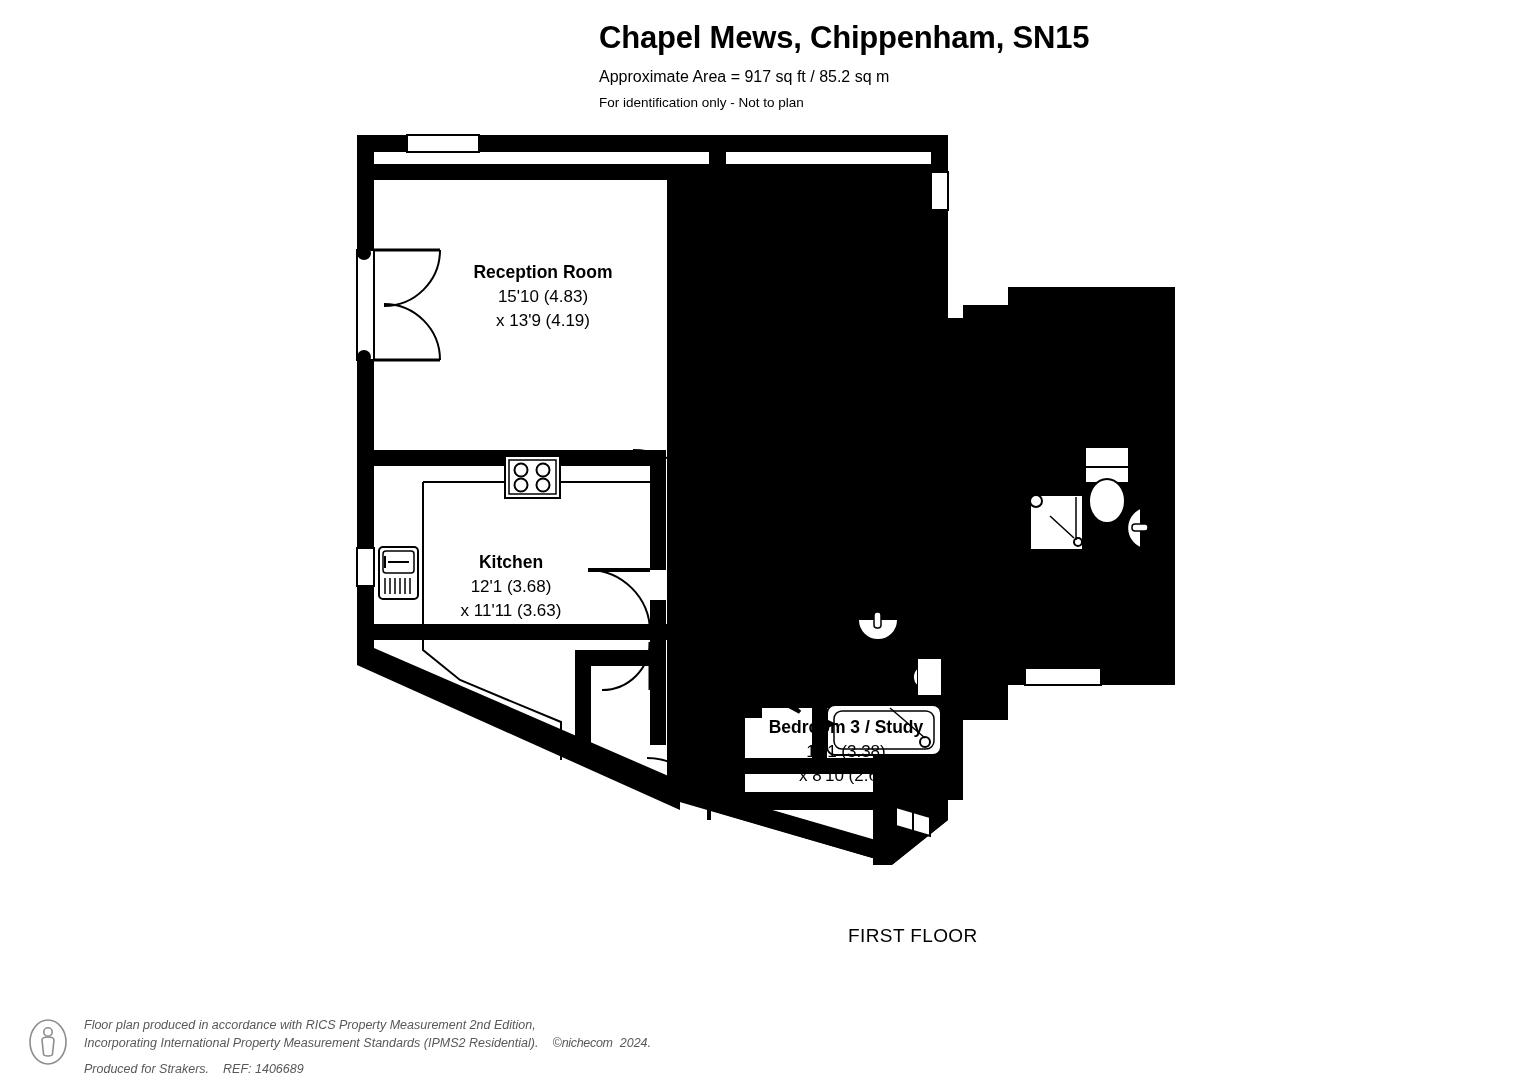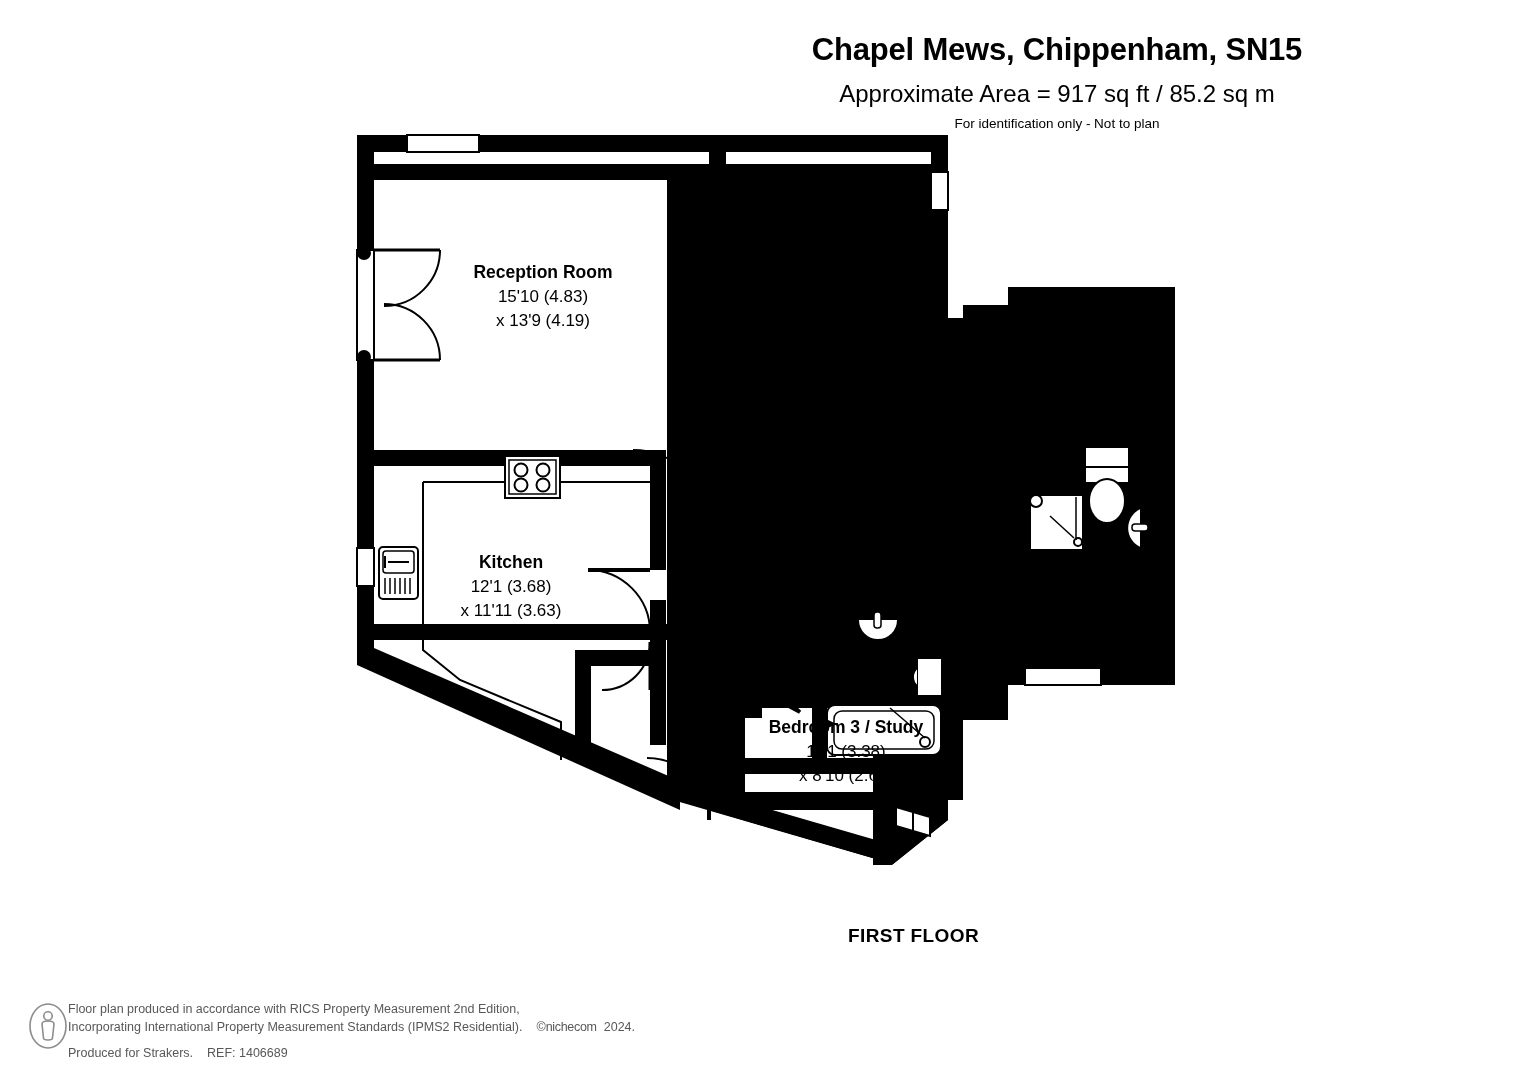--- a/index.html
+++ b/index.html
@@ -13,34 +13,34 @@
     position: relative;
     font-family: "Liberation Sans", sans-serif;
     color: #000000;
     overflow: hidden;
   }
 
   
   .header {
     position: absolute;
     top: 0;
-    right: 20px;
+    right: 28px;
     width: 900px;
-    text-align: center;
-    padding-top: 32px;
+    text-align: left;
+    padding-top: 20px;
   }
   .header .title {
     font-size: 31px;
     font-weight: bold;
     letter-spacing: -0.2px;
     line-height: 1.15;
     white-space: nowrap;
   }
   .header .area {
-    font-size: 24px;
+    font-size: 16px;
     font-weight: normal;
     margin-top: 12px;
     line-height: 1.15;
     white-space: nowrap;
   }
   .header .note {
     font-size: 13.5px;
     margin-top: 9px;
     line-height: 1.15;
     white-space: nowrap;
@@ -57,32 +57,33 @@
   .plan-svg {
     display: block;
   }
 
   
   .floor-caption {
     position: absolute;
     left: 848px;
     top: 925px;
     font-size: 19px;
-    font-weight: bold;
+    font-weight: normal;
     letter-spacing: 0.4px;
   }
 
   
   .footer {
     position: absolute;
     left: 28px;
-    bottom: 18px;
+    bottom: 2px;
     display: flex;
     align-items: flex-start;
-    gap: 0;
+    gap: 16px;
+    font-style: italic;
   }
   .footer-badge {
     width: 40px;
     height: 48px;
     flex: 0 0 auto;
     margin-top: 2px;
   }
   .footer-lines {
     font-size: 12.5px;
     line-height: 1.45;

